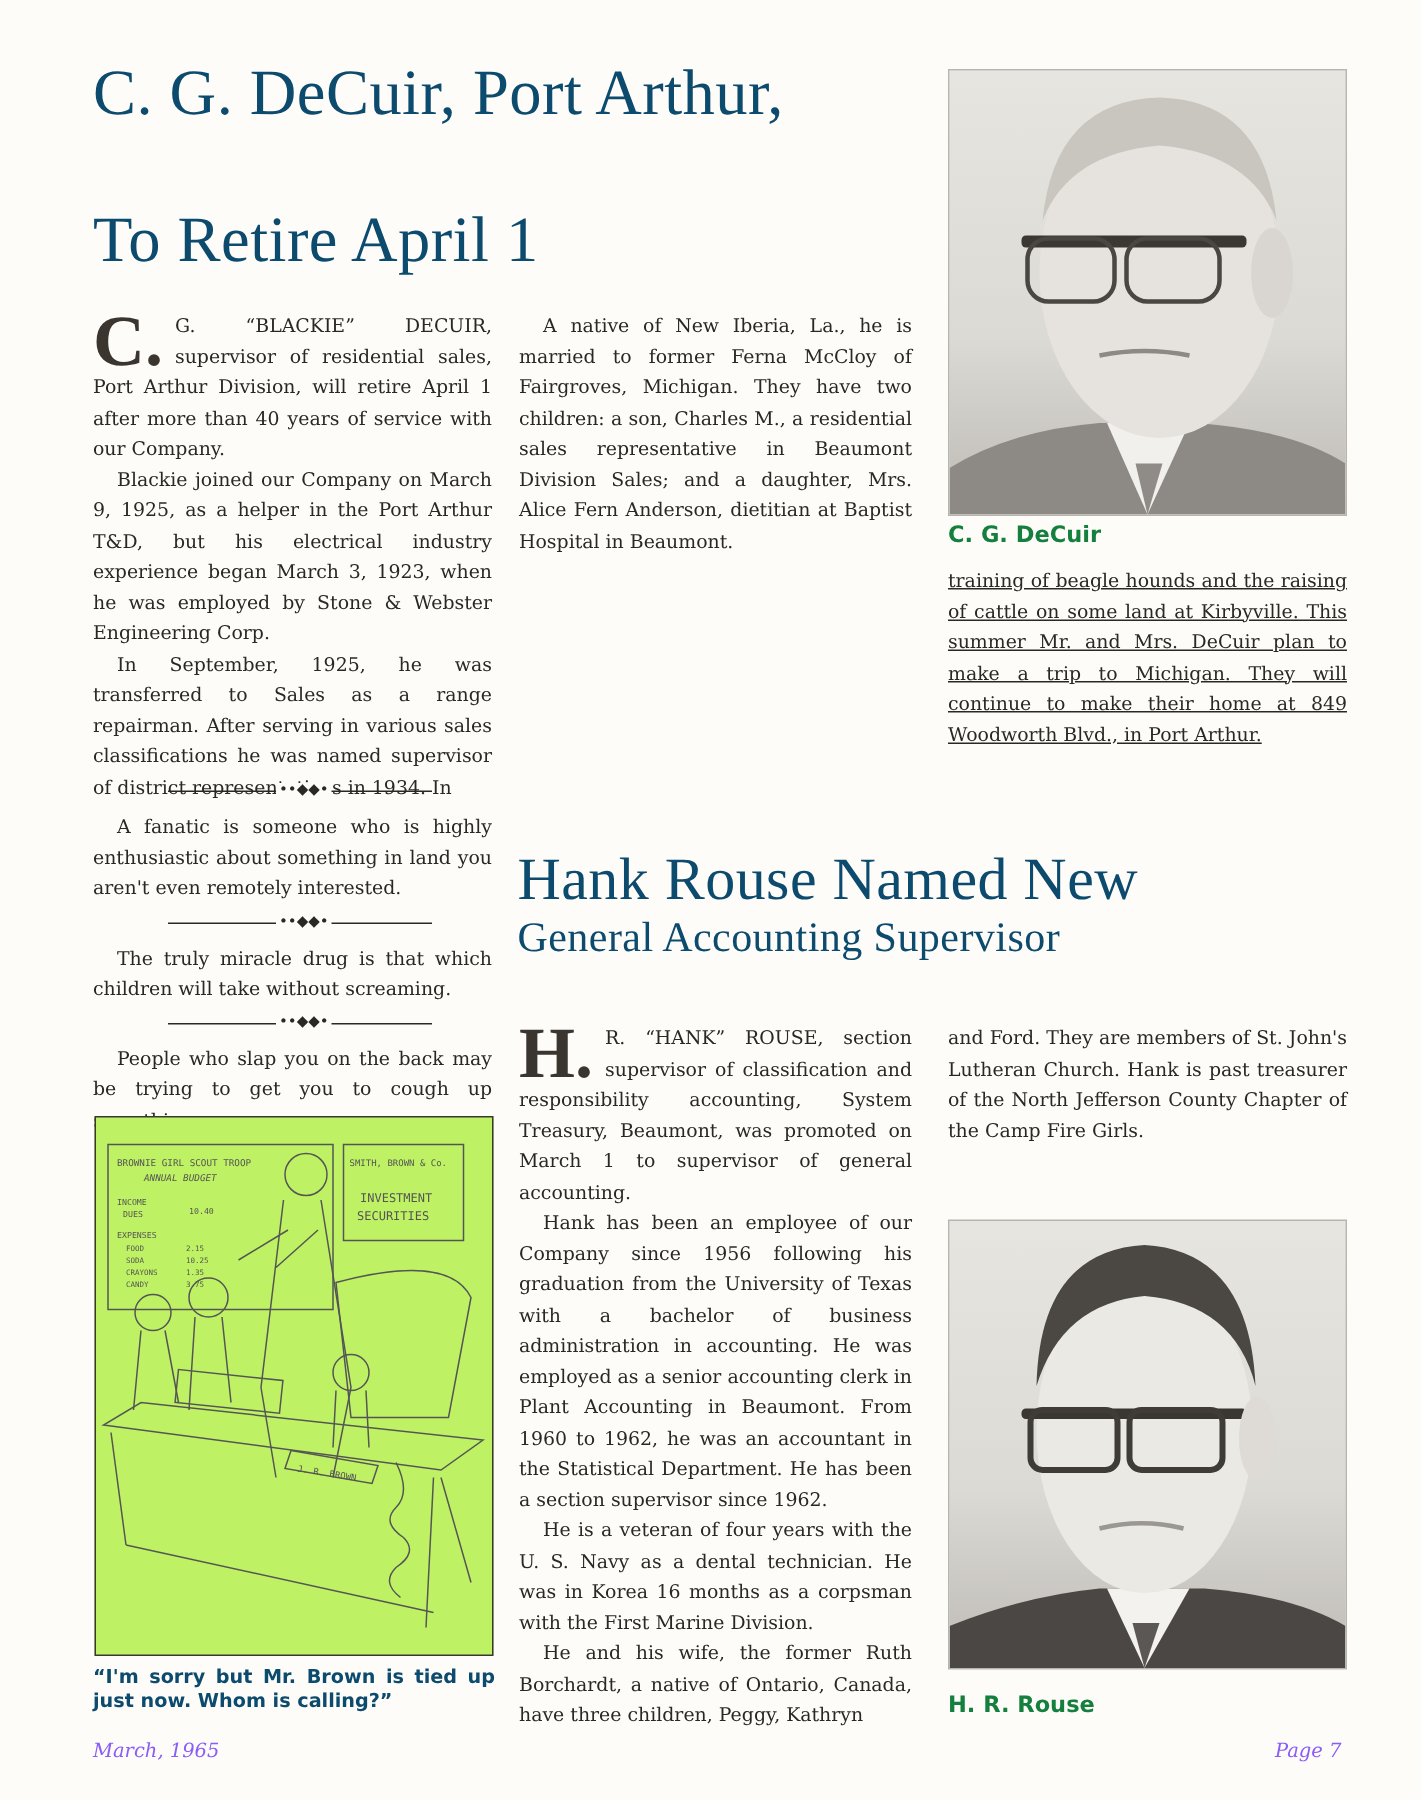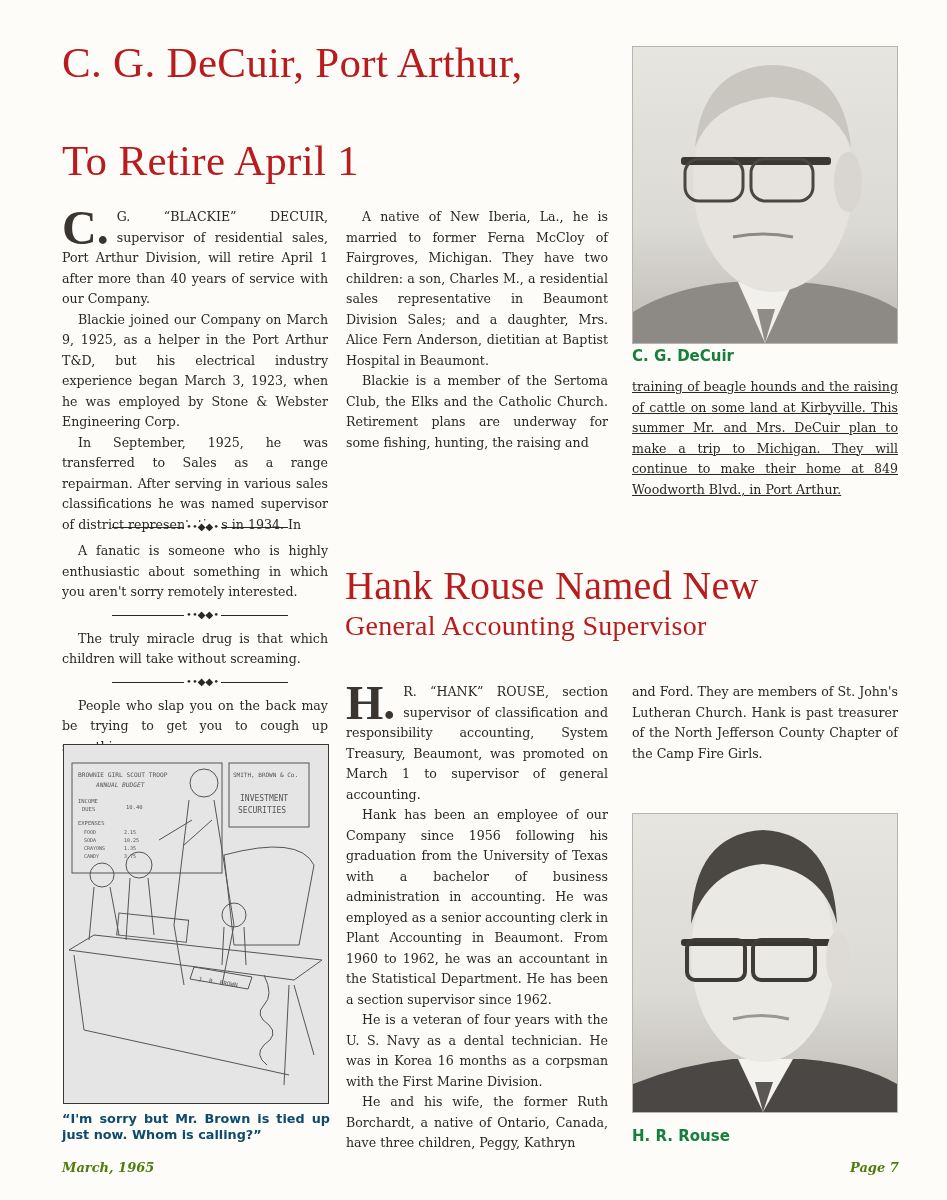--- a/index.html
+++ b/index.html
@@ -1,19 +1,19 @@
 <!DOCTYPE html>
 <html><head>
 <meta charset="utf-8">
 <style>
   html, body { margin:0; padding:0; }
   body { width:947px; height:1200px; background:#fdfcf9; position:relative; overflow:hidden;
          font-family:"DejaVu Serif", serif; color:#2a2824; }
   .abs { position:absolute; }
-  .headline { font-family:"Liberation Serif", serif; color:#b91c1c; font-weight:400; letter-spacing:0.3px; margin:0; }
+  .headline { font-family:"Liberation Serif", serif; color:#0c4a6e; font-weight:400; letter-spacing:0.3px; margin:0; }
   .h1a { left:62px; top:38px; font-size:43px; }
   .h1b { left:62px; top:108px; font-size:43px;margin-top:28px; }
   .h2a { left:345px; top:562px; font-size:40px; }
   .h2b { left:345px; top:610px; font-size:28px; }
   .col { font-size:12.6px; line-height:20.5px; text-align:justify; }
   .col p { margin:0; text-indent:16px; }
   .col p.noind { text-indent:0; }
   .col p.cont { text-indent:0; }
   .dropcap { float:left; font-family:"Liberation Serif", serif; font-size:48px; line-height:38px;
              margin:2px 8px 0 0; color:#3a352f; font-weight:700; }
@@ -25,24 +25,24 @@
   .sep { height:12px; position:relative; margin:6px 0 8px 50px; width:176px; }
   .sep .line { position:absolute; left:0; right:0; top:6px; height:1px; background:#2b2824; }
   .sep .orn { position:absolute; left:72px; top:1px; font-size:10px; line-height:10px; background:#fdfcf9; padding:0 2px; color:#2b2824; }
   .fillers { left:62px; top:515px; width:266px; }
   .photo { background:linear-gradient(180deg,#e7e5e0 0%,#dcdad5 60%,#bdbab4 100%); border:1px solid #b8b5af; overflow:hidden; }
   .photo1 { left:632px; top:46px; width:264px; height:296px; }
   .photo2 { left:632px; top:813px; width:264px; height:298px; }
   .caption { font-family:"DejaVu Sans", sans-serif; font-weight:700; font-size:15px; text-align:left; color:#15803d; }
   .cap1 { left:632px; top:347px; width:264px; }
   .cap2 { left:632px; top:1127px; width:264px; }
-  .cartoon { left:63px; top:744px; width:264px; height:358px; border:1.5px solid #3a3733; background:#e5e5e5; }
+  .cartoon { left:63px; top:744px; width:264px; height:358px; border:1.5px solid #3a3733; background:#bef264; }
   .cartoon-cap { left:62px; top:1111px; width:268px; font-family:"DejaVu Sans", sans-serif; font-weight:700;
                  font-size:12.8px; line-height:16px; text-align:justify; color:#0c4a6e; }
-  .footer { font-family:"DejaVu Serif", serif; font-style:italic; font-weight:700; font-size:13px; color:#4d7c0f; }
+  .footer { font-family:"DejaVu Serif", serif; font-style:italic; font-weight:400; font-size:13px; color:#8b5cf6; }
   .foot-l { left:62px; top:1160px; }
   .foot-r { left:850px; top:1160px; }
   .sign { font-family:"DejaVu Sans Mono", monospace; fill:#555; }
 </style>
 </head>
 <body>
 
 <h1 class="abs headline h1a">C. G. DeCuir, Port Arthur,</h1>
 <h1 class="abs headline h1b">To Retire April 1</h1>
 
@@ -53,36 +53,35 @@
   </p>
   <p>Blackie joined our Company on March 9, 1925, as a helper in the Port Arthur T&amp;D, but his electrical industry experience began March 3, 1923, when he was employed by Stone &amp; Webster Engineering Corp.</p>
   <p>In September, 1925, he was transferred to Sales as a range repairman. After serving in various sales classifications he was named supervisor of district representatives in 1934. In</p>
 </div>
 
 <div class="abs col fillers">
   <div class="sep">
       <div class="line"></div>
       <span class="orn">••◆◆•</span>
     </div>
-  <p>A fanatic is someone who is highly enthusiastic about something in which you aren't sorry remotely interested.</p>
+  <p>A fanatic is someone who is highly enthusiastic about something in land you aren't even remotely interested.</p>
   <div class="sep">
       <div class="line"></div>
       <span class="orn">••◆◆•</span>
     </div>
   <p>The truly miracle drug is that which children will take without screaming.</p>
   <div class="sep">
       <div class="line"></div>
       <span class="orn">••◆◆•</span>
     </div>
   <p>People who slap you on the back may be trying to get you to cough up something.</p>
 </div>
 
 <div class="abs col c2">
   <p>A native of New Iberia, La., he is married to former Ferna McCloy of Fairgroves, Michigan. They have two children: a son, Charles M., a residential sales representative in Beaumont Division Sales; and a daughter, Mrs. Alice Fern Anderson, dietitian at Baptist Hospital in Beaumont.</p>
-  <p>Blackie is a member of the Sertoma Club, the Elks and the Catholic Church. Retirement plans are underway for some fishing, hunting, the raising and</p>
 </div>
 
 <div class="abs photo photo1">
   <svg width="264" height="296" viewBox="0 0 264 296">
     <path d="M0 296 L0 265 Q40 240 100 235 L165 235 Q230 240 264 262 L264 296 Z" fill="#8d8a85"></path>
     <path d="M105 235 L132 296 L160 235 Z" fill="#f1f0ec"></path>
     <path d="M124 262 L132 296 L142 262 Z" fill="#8f8c88"></path>
     <ellipse cx="140" cy="135" rx="80" ry="110" fill="#e6e3de"></ellipse>
     <path d="M62 100 Q70 20 140 18 Q210 20 218 100 Q200 55 140 50 Q80 55 62 100 Z" fill="#c9c6c0"></path>
     <rect x="48" y="110" width="150" height="8" rx="3" fill="#3b3733"></rect>

